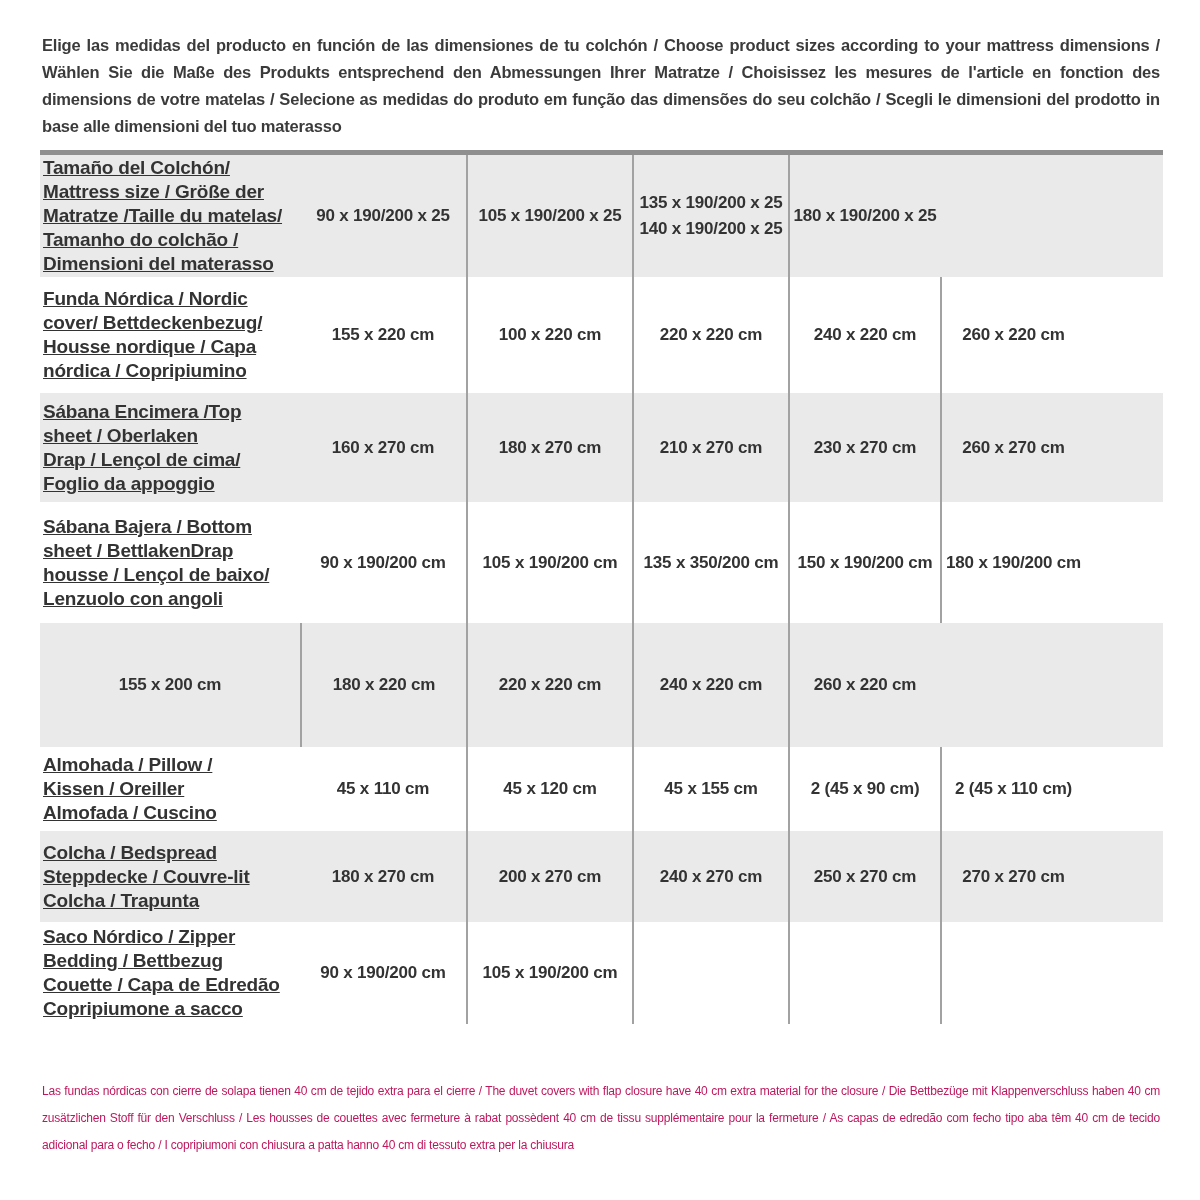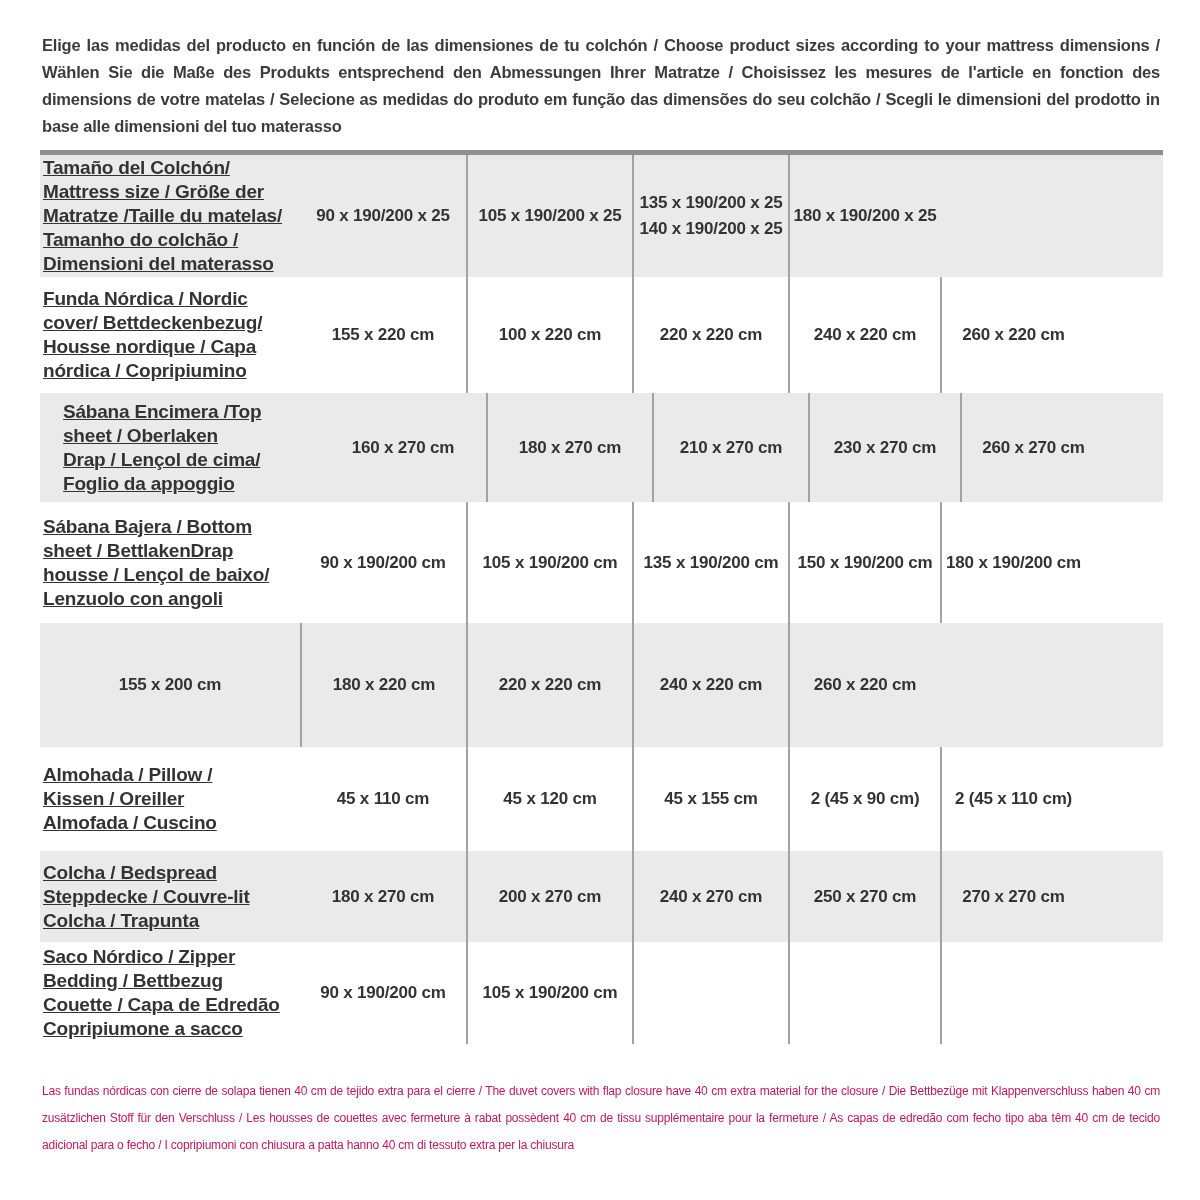--- a/index.html
+++ b/index.html
@@ -26,24 +26,24 @@
     border-top: 5px solid #8f8f8f;
   }
   .trow {
     display: grid;
     grid-template-columns: 260px 166px 166px 156px 152px 145px 78px;
   }
   .gray  { background: #eaeaea; }
   .white { background: #ffffff; }
   .rh0 { height: 122px; }
   .rh1 { height: 116px; }
-  .rh2 { height: 109px; padding-left: 20px; }
+  .rh2 { height: 109px; }
   .rh3 { height: 121px; }
   .rh4 { height: 124px; }
-  .rh5 { height: 104px; }
+  .rh5 { height: 84px; }
   .rh6 { height: 91px; }
   .rh7 { height: 102px; }
   .cell { display: flex; align-items: center; justify-content: center; overflow: visible; }
   .lbl  { justify-content: flex-start; padding-left: 3px; }
   .lbl-text {
     width: 300px;
     font-size: 19px; font-weight: bold;
     line-height: 24px;
     letter-spacing: -0.2px;
     color: #333333;
@@ -157,21 +157,21 @@
 housse / Lençol de baixo/
 Lenzuolo con angoli</span>
     </div>
     <div class="cell val">
         <span>90 x 190/200 cm</span>
       </div>
     <div class="cell val b">
         <span>105 x 190/200 cm</span>
       </div>
     <div class="cell val b">
-        <span>135 x 190/200 cm</span>
+        <span>135 x 350/200 cm</span>
       </div>
     <div class="cell val b">
         <span>150 x 190/200 cm</span>
       </div>
     <div class="cell val b">
         <span>180 x 190/200 cm</span>
       </div>
     <div class="cell"></div>
   </div>
 

